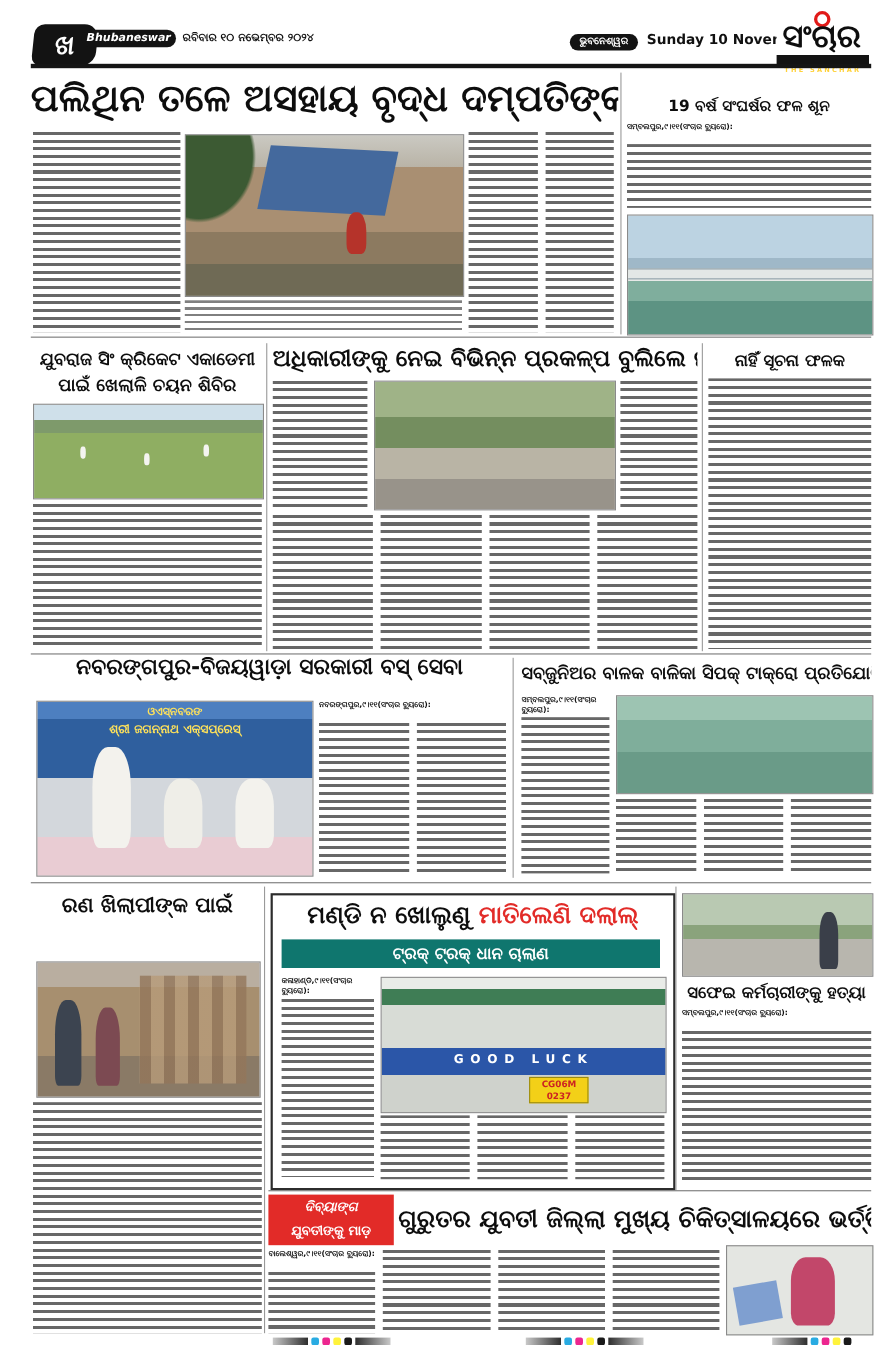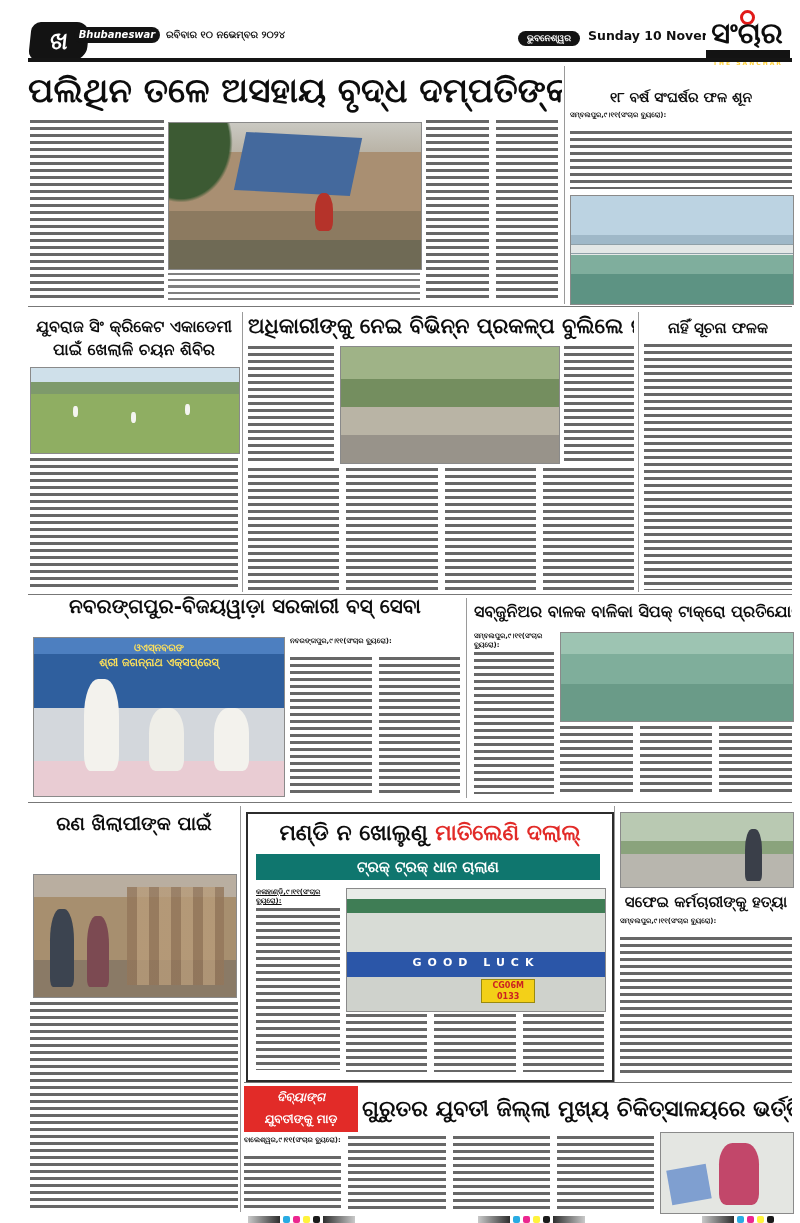--- a/index.html
+++ b/index.html
@@ -65,21 +65,21 @@
   </div>
   <div class="ab gk-cap" style="left:168px;top:273px;width:252px;height:28px;"></div>
 
   <div class="ab cols" style="left:426px;top:120px;width:132px;height:182px;">
     <div class="gcol gk"></div>
     <div class="gcol gk"></div>
   </div>
 
   <div class="ab vline" style="left:564px;top:66px;height:238px;"></div>
 
-  <div class="ab hl" style="left:570px;top:88px;width:222px;height:19px;font-size:14px;line-height:19px;">୧୮ ବର୍ଷ ସଂଘର୍ଷର ଫଳ ଶୂନ</div>
+  <div class="ab hl" style="left:570px;top:88px;width:222px;height:19px;font-size:14px;line-height:19px;">19 ବର୍ଷ ସଂଘର୍ଷର ଫଳ ଶୂନ</div>
   <div class="ab" style="left:570px;top:111px;width:222px;height:80px;">
     <div class="dl">ସମ୍ବଲପୁର,୯।୧୧(ସଂଚାର ବ୍ୟୁରୋ):</div>
     <div class="gk" style="width:100%;height:58px;"></div>
   </div>
   <div class="ab photo" style="left:570px;top:195px;width:222px;height:108px;background:linear-gradient(180deg,#bcd3e2 0%,#bcd3e2 36%,#9fb8c8 36%,#9fb8c8 46%,#e6e9e7 46%,#e6e9e7 55%,#7fae9d 55%,#7fae9d 72%,#5d9383 72%);position:absolute;">
     <div class="ab" style="left:0;top:44%;width:100%;height:8%;background:#e3e7e6;border-top:1px solid #8fa0a8;border-bottom:1px solid #8fa0a8;"></div>
   </div>
 
   <div class="ab hline" style="left:28px;top:306px;width:764px;"></div>
 
@@ -157,28 +157,28 @@
   <div class="ab vline" style="left:240px;top:806px;height:406px;"></div>
 
   <div class="ab" style="left:246px;top:812px;width:364px;height:266px;border:2px solid #2c2c2c;">
     <div class="hl" style="position:absolute;left:0;top:4px;width:100%;height:30px;font-size:22px;line-height:30px;">
       <span>ମଣ୍ଡି ନ ଖୋଲୁଣୁ</span>
       <span style="color:#e22b28;">ମାତିଲେଣି ଦଲାଲ୍</span>
     </div>
     <div class="hl" style="position:absolute;left:8px;top:40px;width:344px;height:26px;background:#0f766e;color:#ffffff;font-size:15px;line-height:26px;">
       <span>ଟ୍ରକ୍ ଟ୍ରକ୍ ଧାନ ଚାଲାଣ</span>
     </div>
-    <div style="position:absolute;left:8px;top:74px;width:84px;height:184px;text-decoration:underline;">
+    <div style="position:absolute;left:8px;top:74px;width:84px;height:184px;">
       <div class="dl">କଳାହାଣ୍ଡି,୯।୧୧(ସଂଚାର ବ୍ୟୁରୋ):</div>
       <div class="gk" style="width:100%;height:162px;"></div>
     </div>
     <div class="photo" style="position:absolute;left:98px;top:74px;width:258px;height:122px;background:linear-gradient(180deg,#e9ece8 0%,#e9ece8 8%,#3f7d55 8%,#3f7d55 20%,#d8dcd6 20%,#d8dcd6 52%,#2b56a8 52%,#2b56a8 72%,#cfd2cc 72%);">
       <div class="hl" style="position:absolute;left:0;top:54%;width:100%;height:16px;font-size:11px;line-height:16px;color:#ffffff;letter-spacing:6px;">GOOD LUCK</div>
       <div style="position:absolute;left:52%;top:74%;width:52px;height:22px;background:#f3d018;border:1px solid #9a8a10;text-align:center;">
-        <span style="font-size:8px;line-height:11px;font-weight:bold;color:#c22;display:inline-block;width:48px;word-wrap:break-word;">CG06M 0133</span>
+        <span style="font-size:8px;line-height:11px;font-weight:bold;color:#c22;display:inline-block;width:48px;word-wrap:break-word;">CG06M 0237</span>
       </div>
     </div>
     <div class="cols" style="position:absolute;left:98px;top:200px;width:258px;height:58px;">
       <div class="gcol gk"></div>
       <div class="gcol gk"></div>
       <div class="gcol gk"></div>
     </div>
   </div>
 
   <div class="ab vline" style="left:614px;top:806px;height:276px;"></div>

